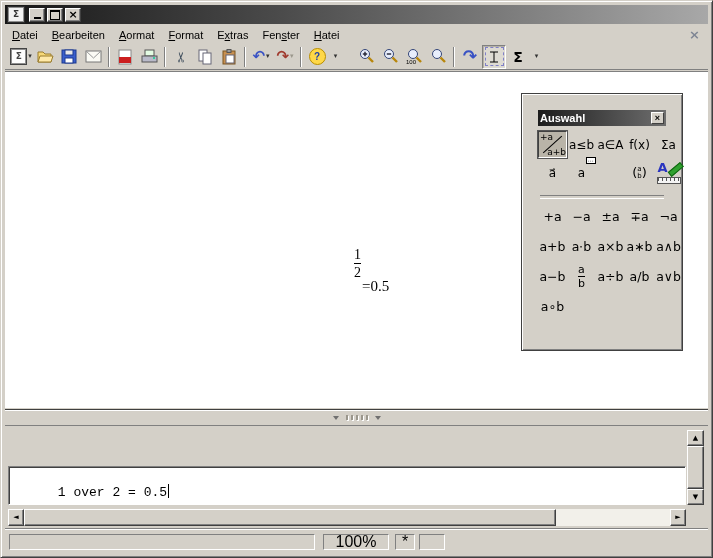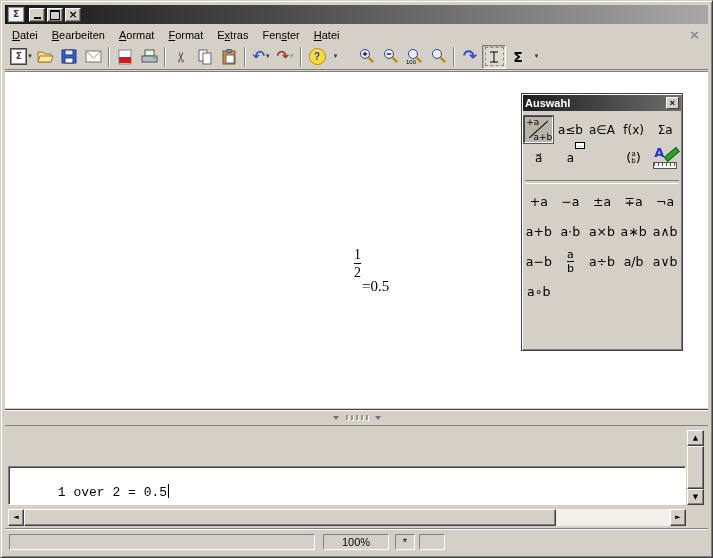--- a/index.html
+++ b/index.html
@@ -52,21 +52,21 @@
   
   .docarea{position:absolute;left:4px;top:70px;right:4px;height:337px;background:#fff;border-top:1px solid #808080;box-sizing:border-box;}
   .formula{position:absolute;left:349px;top:160px;display:flex;align-items:center;color:#000;
        font-family:"Liberation Serif",serif;}
   .frac{display:inline-flex;flex-direction:column;align-items:center;}
   .frac .num,.frac .den{font-size:14px;line-height:15px;}
   .frac .fbar{height:1px;background:#000;align-self:stretch;margin:1px 0;}
   .frest{font-size:15px;margin-left:1px;margin-top:46px;}
   
   .palette{position:absolute;left:516px;top:21px;width:162px;height:258px;background:#d4d0c8;
-       border:1px solid #404040;box-shadow:inset 1px 1px 0 #fff, inset -1px -1px 0 #808080;box-sizing:border-box;padding:1px;}
+       border:1px solid #404040;box-shadow:inset 1px 1px 0 #fff, inset -1px -1px 0 #808080;box-sizing:border-box;padding:16px;}
   .pal-title{height:16px;background:linear-gradient(90deg,#1d1d1d,#6e6e6e);display:flex;align-items:center;
        color:#fff;font-weight:bold;font-size:11px;padding:0 2px;}
   .pal-title .pt{flex:1;}
   .pal-close{width:13px;height:12px;background:#d4d0c8;border:1px solid;border-color:#fff #404040 #404040 #fff;
        display:flex;align-items:center;justify-content:center;font-size:9px;font-weight:bold;color:#000;line-height:1;padding:0;}
   .cats{display:grid;grid-template-columns:repeat(5,1fr);row-gap:1px;margin-top:5px;justify-items:center;}
   .cat{width:29px;height:27px;display:flex;align-items:center;justify-content:center;
        font-family:"DejaVu Sans",sans-serif;font-size:12px;color:#000;background:transparent;border:1px solid transparent;padding:0;}
   .cat.sel{background:#b9b4a8;border:1px solid;border-color:#404040 #fff #fff #404040;box-shadow:0 0 0 1px #555;}
   .ub-ic{position:relative;width:27px;height:25px;}
@@ -110,21 +110,21 @@
   .sbtn span{font-family:"DejaVu Sans",sans-serif;font-size:7px;color:#000;line-height:1;}
   .vscroll .sbtn{height:16px;width:17px;}
   .hscroll .sbtn{width:16px;height:17px;}
   .vthumb{flex:1;background:#d4d0c8;border:1px solid;border-color:#fff #404040 #404040 #fff;box-shadow:inset -1px -1px 0 #808080;}
   .hthumb{width:530px;background:#d4d0c8;border:1px solid;border-color:#fff #404040 #404040 #fff;box-shadow:inset -1px -1px 0 #808080;flex:0 0 auto;}
   .htrack{flex:1;}
   
   .statusbar{position:absolute;left:4px;right:4px;bottom:4px;height:23px;background:#d4d0c8;
        border-top:1px solid #fff;box-shadow:0 -1px 0 #808080;}
   .sfield{position:absolute;top:4px;height:16px;border:1px solid;border-color:#808080 #fff #fff #808080;
-       font-size:11px;display:flex;align-items:center;justify-content:center;box-sizing:border-box;color:#000;}
+       font-size:16px;display:flex;align-items:center;justify-content:center;box-sizing:border-box;color:#000;}
 </style>
 </head>
 <body>
 
 <div class="win">
 
   <div class="titlebar">
     <span class="app-icon">
       <span class="pg">Σ</span>
     </span>

